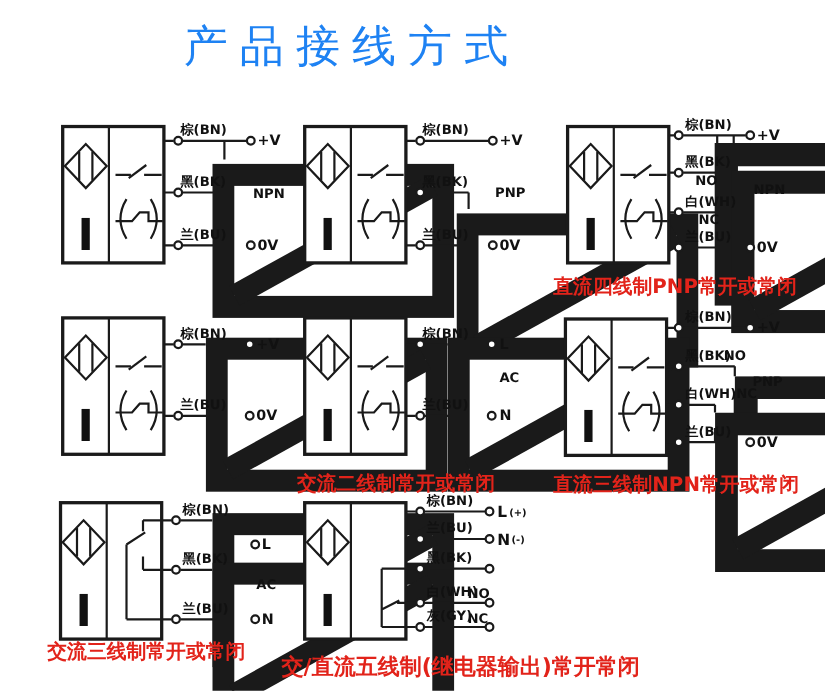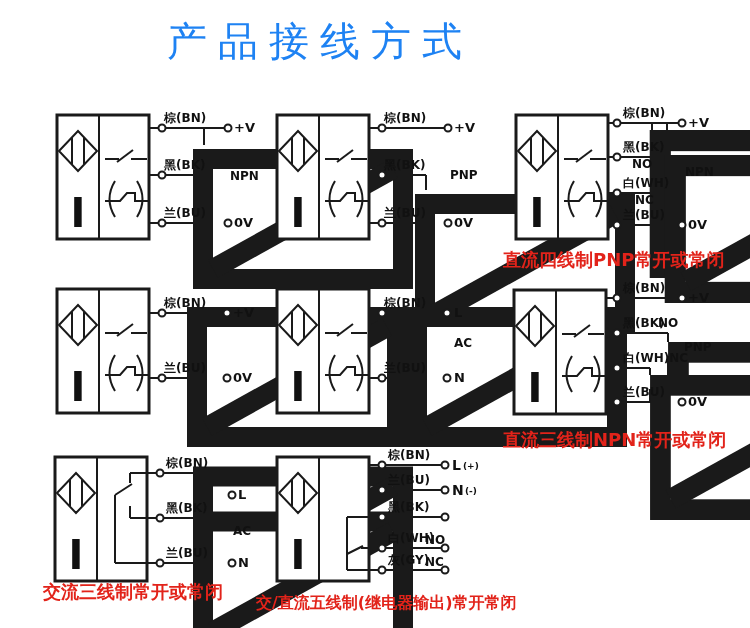--- a/index.html
+++ b/index.html
@@ -2,21 +2,21 @@
 <html><head>
 <meta charset="utf-8">
 <style>
   html,body{margin:0;padding:0}
   body{width:750px;height:628px;position:relative;background:#ffffff;overflow:hidden;
        font-family:"DejaVu Sans",sans-serif}
   .page-title{position:absolute;top:14px;left:0;width:640px;text-align:center;
        font-size:40px;font-weight:normal;letter-spacing:11px;color:#1e82f3;white-space:nowrap}
   .diag{position:absolute}
   .caption{position:absolute;font-size:18px;font-weight:bold;color:#e2231a;white-space:nowrap}
-  .caption.small{font-size:16px}
+  .caption.small{font-size:20px}
   svg{display:block;overflow:visible}
   svg text{font-family:"DejaVu Sans",sans-serif;font-weight:bold;fill:#111}
   .lbl{font-size:12px}
   .term{font-size:13px}
   .ann{font-size:12px}
   .big{font-size:14px}
   .sub{font-size:9px}
   .wire{stroke:#1a1a1a;stroke-width:2;fill:none}
   .node{fill:#fff;stroke:#1a1a1a;stroke-width:2}
 </style>
@@ -155,20 +155,21 @@
         <circle class="node" cx="189" cy="30" r="3.5"></circle>
       <circle class="node" cx="124" cy="95" r="3.5"></circle>
         <circle class="node" cx="189" cy="95" r="3.5"></circle>
     </g>
     <text class="lbl" x="126" y="24">棕(BN)</text>
     <text class="lbl" x="126" y="89">兰(BU)</text>
     <text class="term" x="196" y="34">L</text>
     <text class="ann" x="196" y="64">AC</text>
     <text class="term" x="196" y="99">N</text>
   </svg>
+  <div class="caption" style="left:12px;top:144px">交流二线制常开或常闭</div>
 </div>
 
 <div class="diag" style="left:498px;top:283px;width:252px;height:165px">
   <svg width="250" height="145" viewBox="0 0 250 145">
     <use href="#s-core" x="14" y="5" width="96" height="128"></use>
     <use href="#s-contacts" x="60" y="5" width="50" height="128"></use>
     <path class="wire" d="M108,15 H115 M123,15 H180 M108,50 H115 M123,50 H170 M170,50 V59 M170,73 V119
              M108,85 H115 M123,85 H152 M152,85 V92 M152,106 V119 M108,119 H115 M123,119 H180"></path>
     <use href="#s-load" x="159" y="59"></use>
     <use href="#s-load" x="141" y="92"></use>

